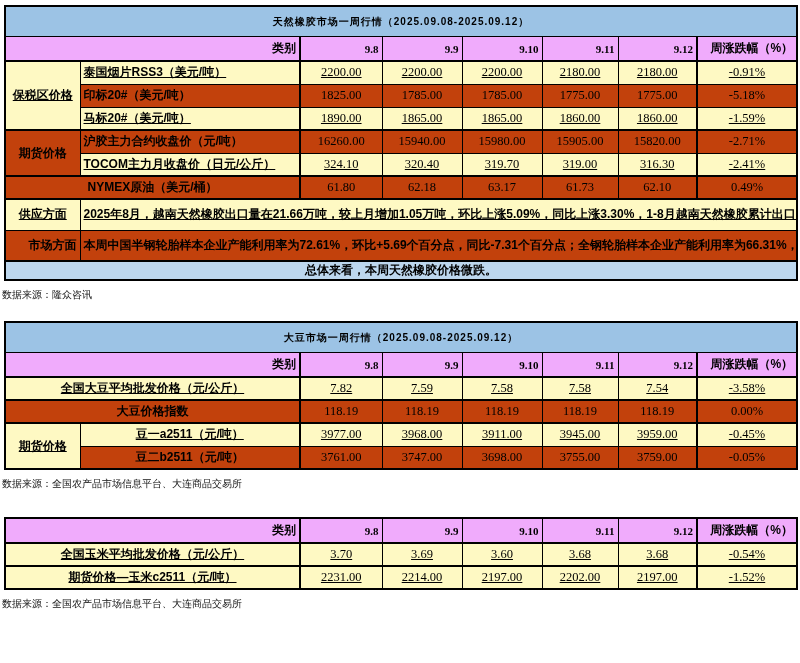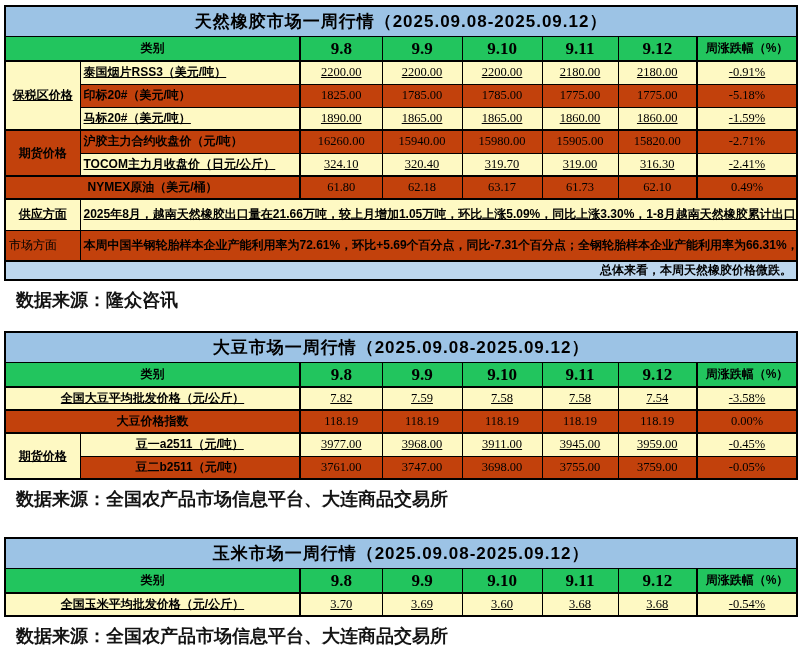--- a/index.html
+++ b/index.html
@@ -13,55 +13,55 @@
     table-layout:fixed; border-collapse:collapse;
     width:792px; margin-left:4px;
     border:2px solid #000;
     font-size:12px; color:#000;
   }
   table.mtable th, table.mtable td {
     border:1px solid #000; overflow:hidden; white-space:nowrap;
     padding:0 3px; vertical-align:middle;
   }
   .title-cell {
-    background:#9CC3E5; font-size:17px; font-weight:bold;
+    background:#9CC3E5; font-size:10px; font-weight:bold;
     height:29px; text-align:center; border-bottom:2px solid #000;
     letter-spacing:1px;
   }
   tr.hdr th {
-    background:#22c55e; font-weight:bold; height:23px;
-    text-align:center; border-bottom:2px solid #000;
-  }
-  tr.hdr th.date { font-family:"Liberation Serif","DejaVu Serif",serif; font-size:17px;margin-top:8px; }
+    background:#f0abfc; font-weight:bold; height:23px;
+    text-align:right; border-bottom:2px solid #000;
+  }
+  tr.hdr th.date { font-family:"Liberation Serif","DejaVu Serif",serif; font-size:11px;margin-top:8px; }
   tr.data { height:23px; }
   tr.rg > td { background:#fef9c3;text-decoration:underline; }
   tr.rw > td { background:#c2410c; }
   td.group-cell { font-weight:bold; text-align:center; white-space:normal; line-height:1.2; }
   td.item-l { font-weight:bold; text-align:left; padding-left:6px; }
   td.item-c { font-weight:bold; text-align:center; }
   td.num {
     font-family:"Liberation Serif","DejaVu Serif",serif;
     font-size:12.5px; text-align:center; font-weight:normal;
   }
   .vl { border-left:2px solid #000 !important; }
   tr.bt2 > td { border-top:2px solid #000; }
   tr.txt-row { height:31px; }
-  td.lbl-blue { background:#BDD7EE; font-weight:normal; text-align:left;margin-top:28px; }
+  td.lbl-blue { background:#BDD7EE; font-weight:bold; text-align:right;margin-top:28px; }
   td.lbl-gray { background:#D6DCE4; font-weight:bold; text-align:center; }
   td.para {
     font-weight:bold; text-align:left; white-space:normal;
     line-height:1.28; padding:1px 4px; font-size:12px;
   }
   tr.summary-row td {
-    background:#BDD7EE; font-weight:bold; text-align:right;
+    background:#BDD7EE; font-weight:bold; text-align:center;
     height:17px; padding:0 4px; border-top:2px solid #000;
   }
   .source {
-    font-weight:bold; font-size:18px; color:#141414;
-    margin:7px 0 0 16px;
+    font-weight:normal; font-size:10px; color:#141414;
+    margin:7px 0 0 2px;
   }
   .t2 { margin-top:19px; }
   .t3 { margin-top:26px; }
 </style>
 </head>
 <body>
 
 <div class="wrap">
 
   <table class="mtable">
@@ -229,38 +229,44 @@
       <col style="width:75px">
         <col style="width:220px">
       <col style="width:82px">
         <col style="width:80px">
         <col style="width:80px">
       <col style="width:76px">
         <col style="width:79px">
         <col style="width:100px">
     </colgroup>
     <tbody>
-        <tr>
-      <th colspan="8" class="title-cell">玉米市场一周行情（2025.09.08-2025.09.12）</th>
-    </tr>
     <tr class="hdr">
       <th colspan="2">类别</th>
       <th class="date vl">9.8</th>
       <th class="date">9.9</th>
       <th class="date">9.10</th>
       <th class="date">9.11</th>
       <th class="date">9.12</th>
       <th class="vl">周涨跌幅（%）</th>
     </tr>
     <tr class="data rg">
       <td colspan="2" class="item-c">全国玉米平均批发价格（元/公斤）</td>
       <td class="num vl">3.70</td>
       <td class="num">3.69</td>
       <td class="num">3.60</td>
       <td class="num">3.68</td>
       <td class="num">3.68</td>
       <td class="num vl">-0.54%</td>
     </tr>
+    <tr class="data rg bt2">
+      <td colspan="2" class="item-c">期货价格—玉米c2511（元/吨）</td>
+      <td class="num vl">2231.00</td>
+      <td class="num">2214.00</td>
+      <td class="num">2197.00</td>
+      <td class="num">2202.00</td>
+      <td class="num">2197.00</td>
+      <td class="num vl">-1.52%</td>
+    </tr>
   </tbody>
     </table>
   <div class="source">数据来源：全国农产品市场信息平台、大连商品交易所</div>
 
 </div>
 
 </body></html>

